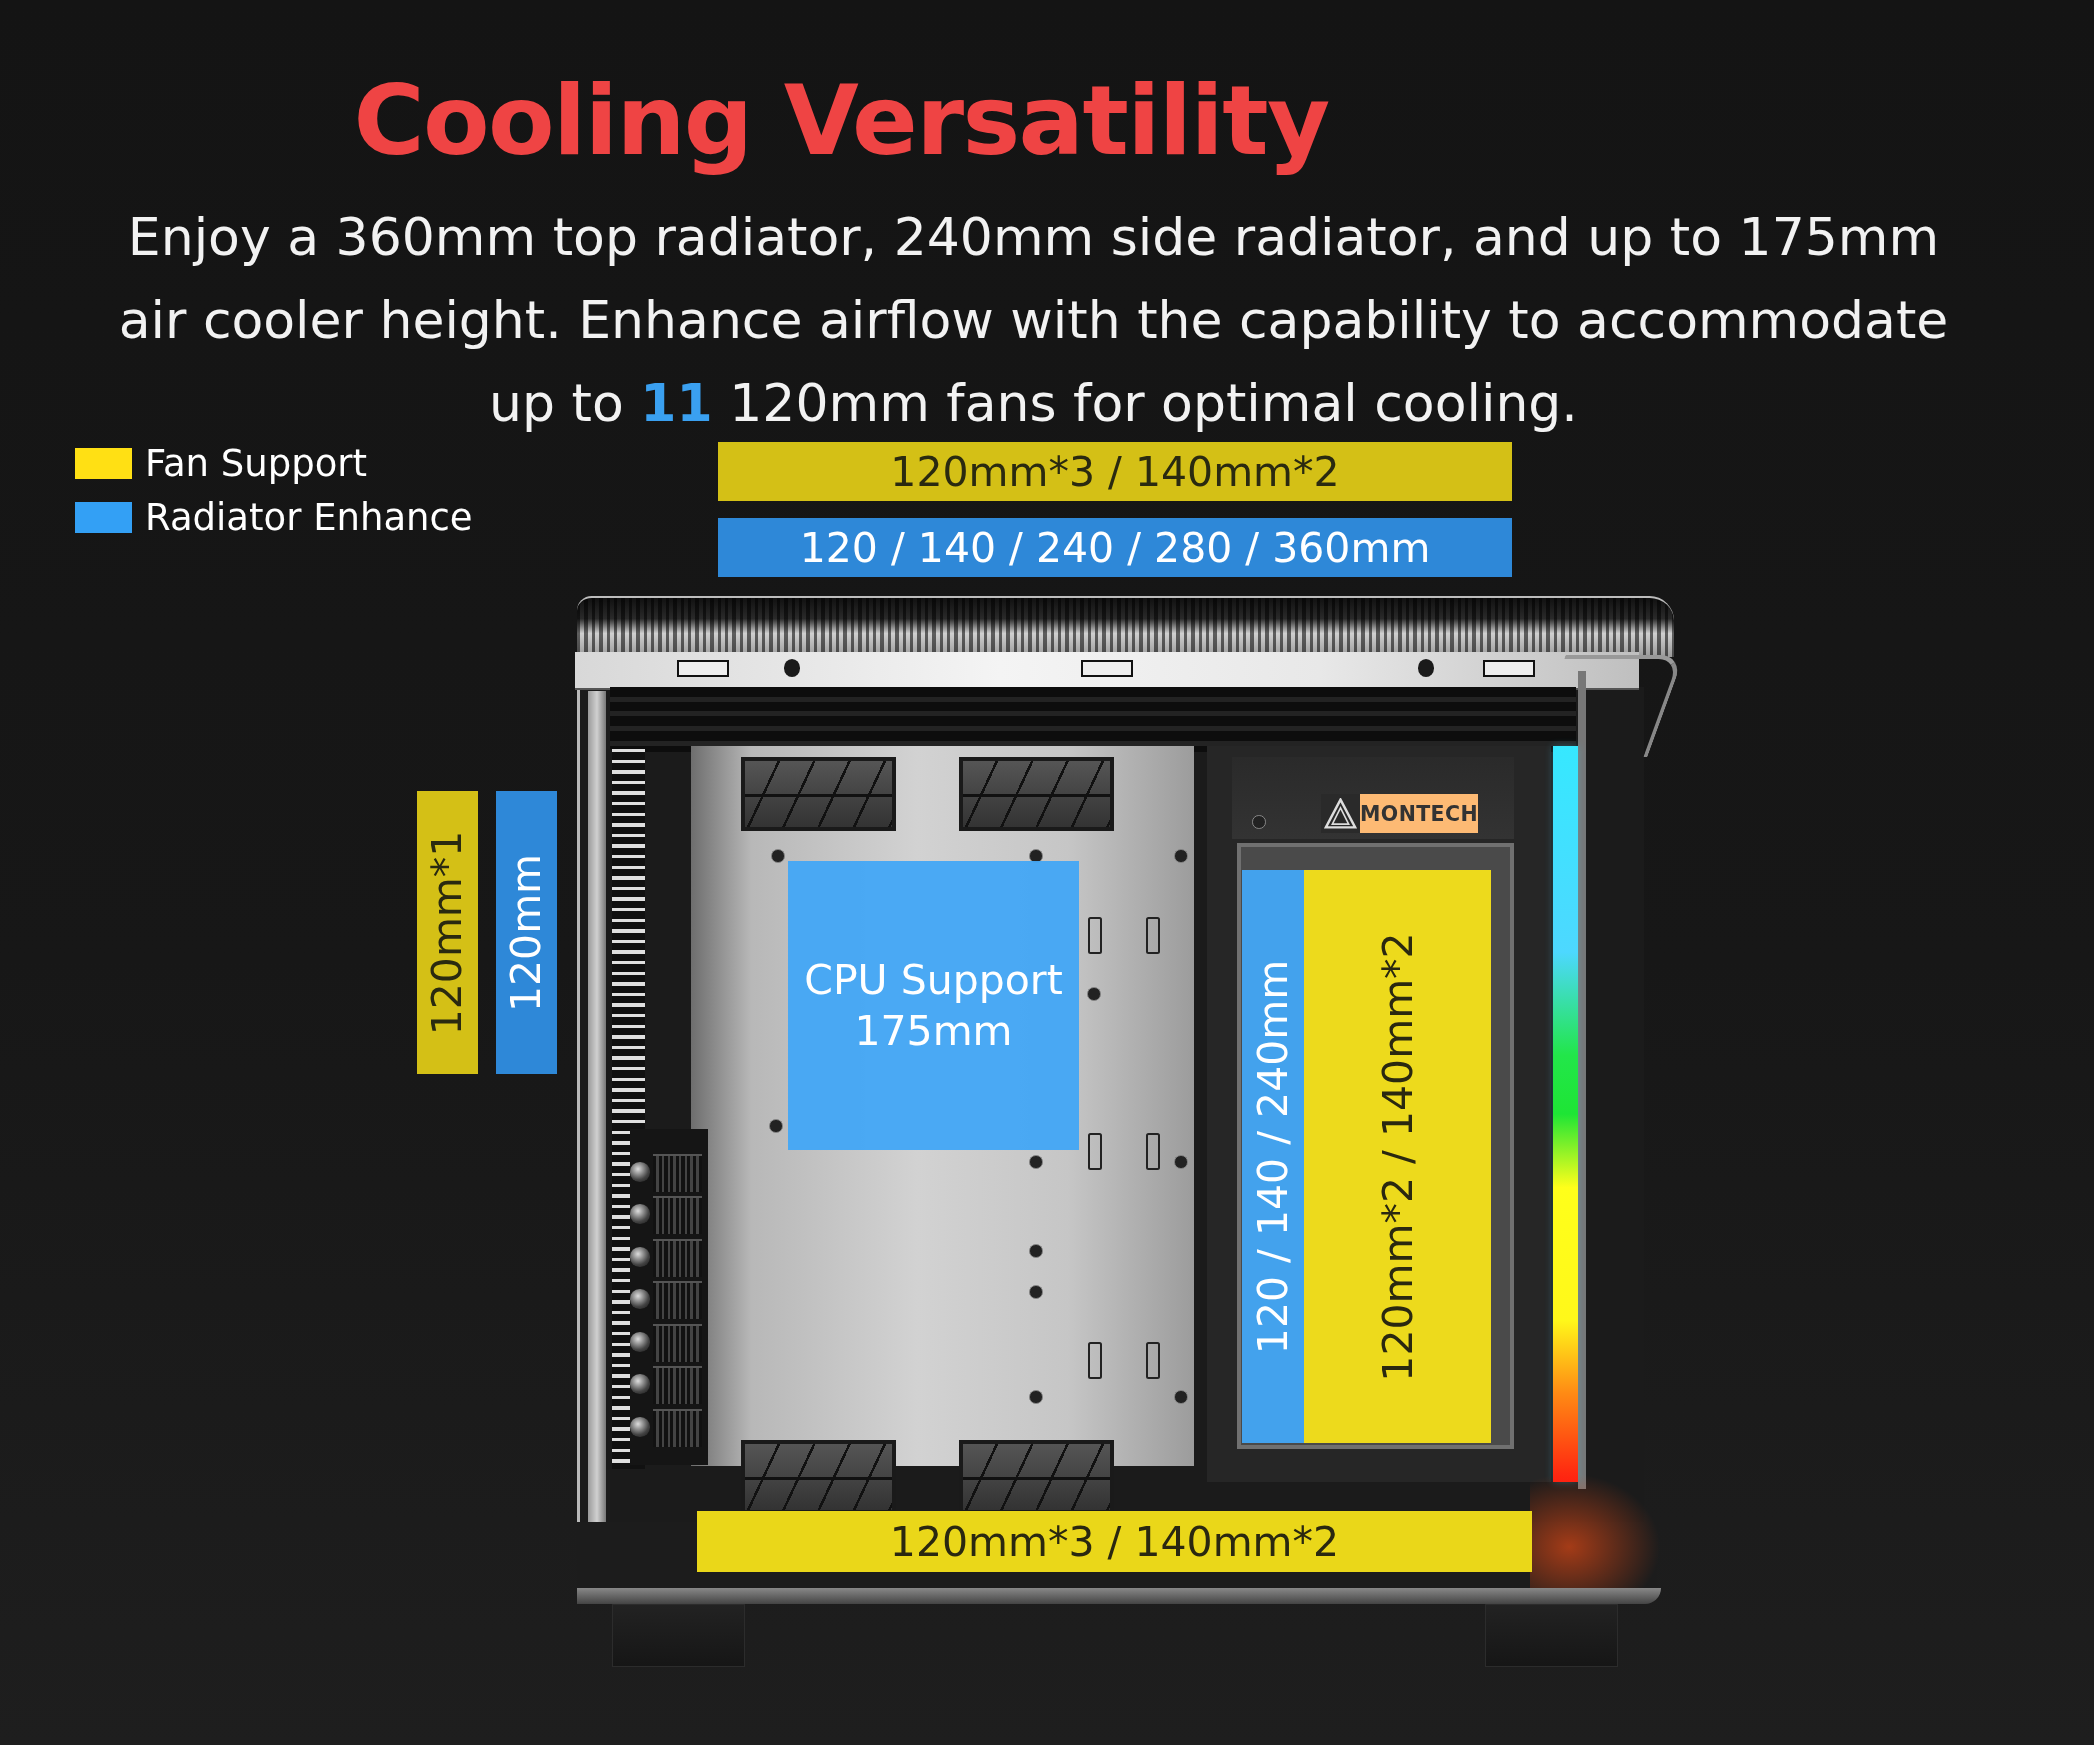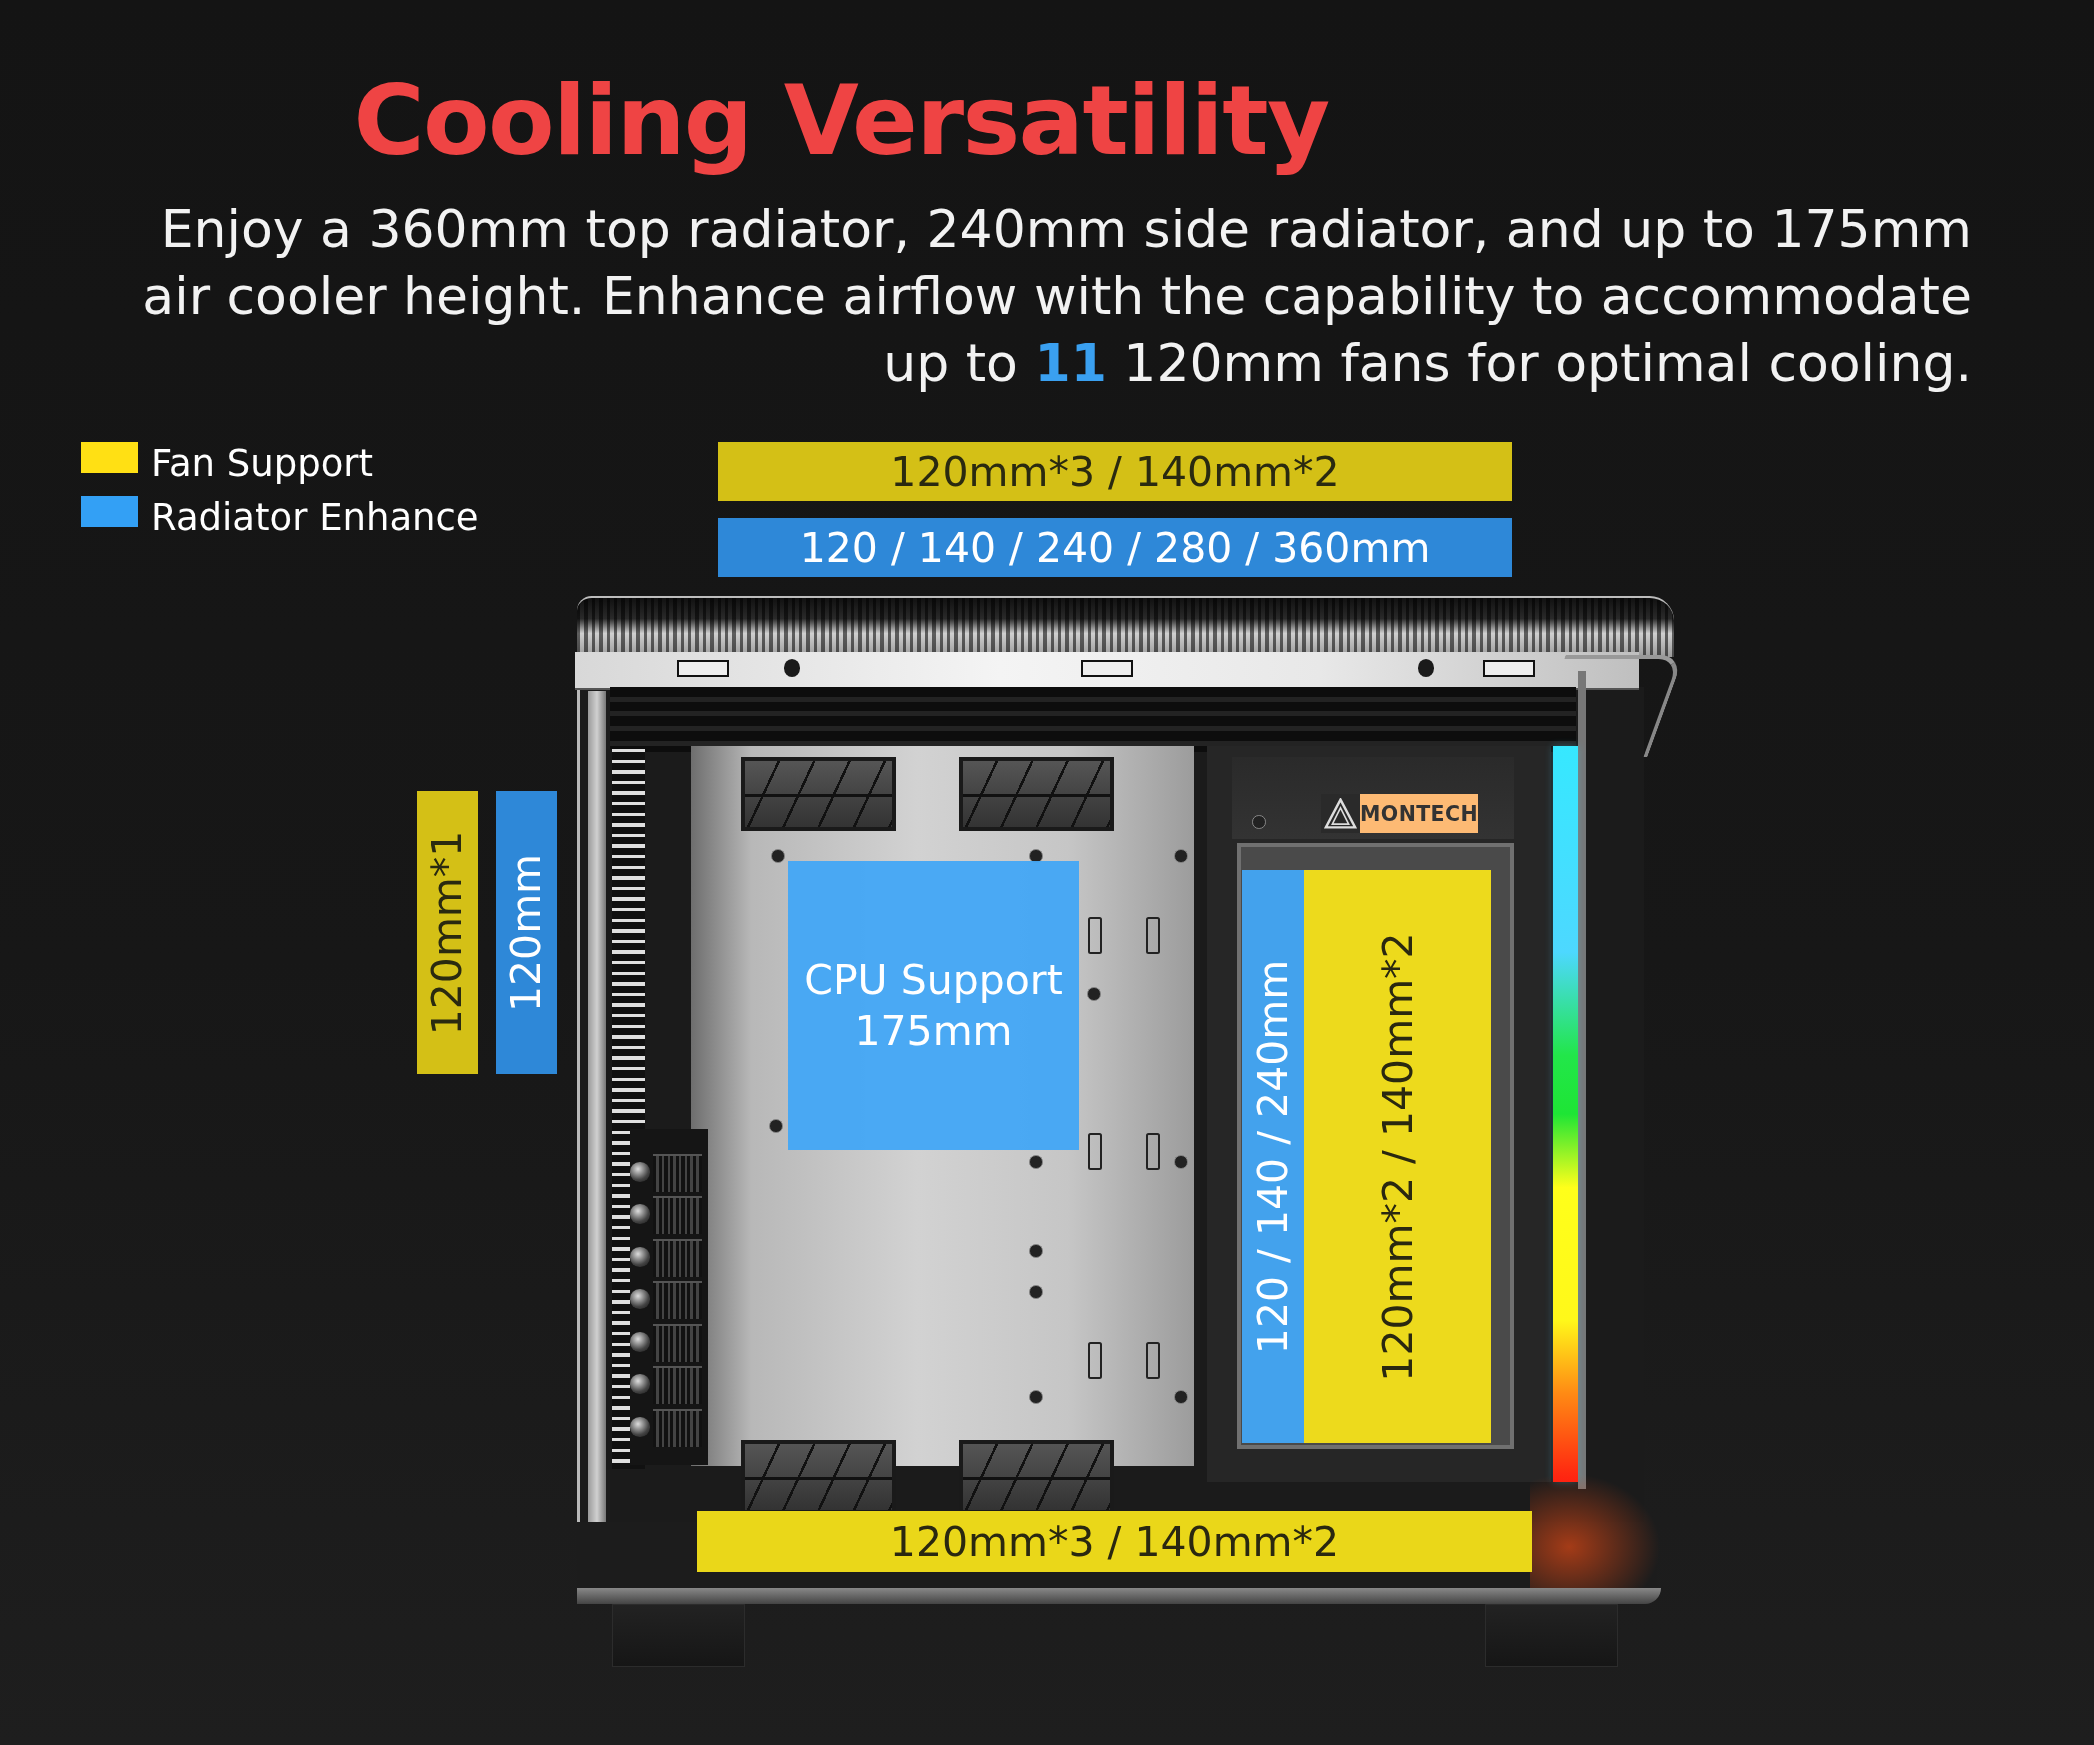--- a/index.html
+++ b/index.html
@@ -9,27 +9,27 @@
     font-family:"DejaVu Sans","Liberation Sans",sans-serif;
     color:#fff; position:relative;
   }
 
   
   .title {
     position:absolute; left:0; top:64px; width:1682px; text-align:center;
     font-size:97px; font-weight:bold; letter-spacing:-1.6px; color:#ef4444;
   }
   .desc {
-    position:absolute; left:139px; top:196px; width:1833px; text-align:right;
-    font-size:52px; line-height:67px; color:#f2f2f2; font-weight:normal;
+    position:absolute; left:117px; top:196px; width:1833px; text-align:center;
+    font-size:52px; line-height:83px; color:#f2f2f2; font-weight:normal;
   }
   .desc .hl { color:#3aa0f0; font-weight:bold; }
 
   
-  .legend-row { position:absolute; left:81px; display:flex; }
+  .legend-row { position:absolute; left:75px; display:flex; align-items:center; }
   .legend-swatch { width:57px; height:31px; margin-right:13px; }
   .legend-label { font-size:37px; color:#fff; }
 
   
   .bar {
     position:absolute; display:flex; align-items:center; justify-content:center;
     font-size:41px; white-space:nowrap;
   }
   .bar.fan { background:#d4c016; color:#2a2a10; }
   .bar.fan.bright { background:rgba(245,225,25,0.95); color:#2a2810; }

